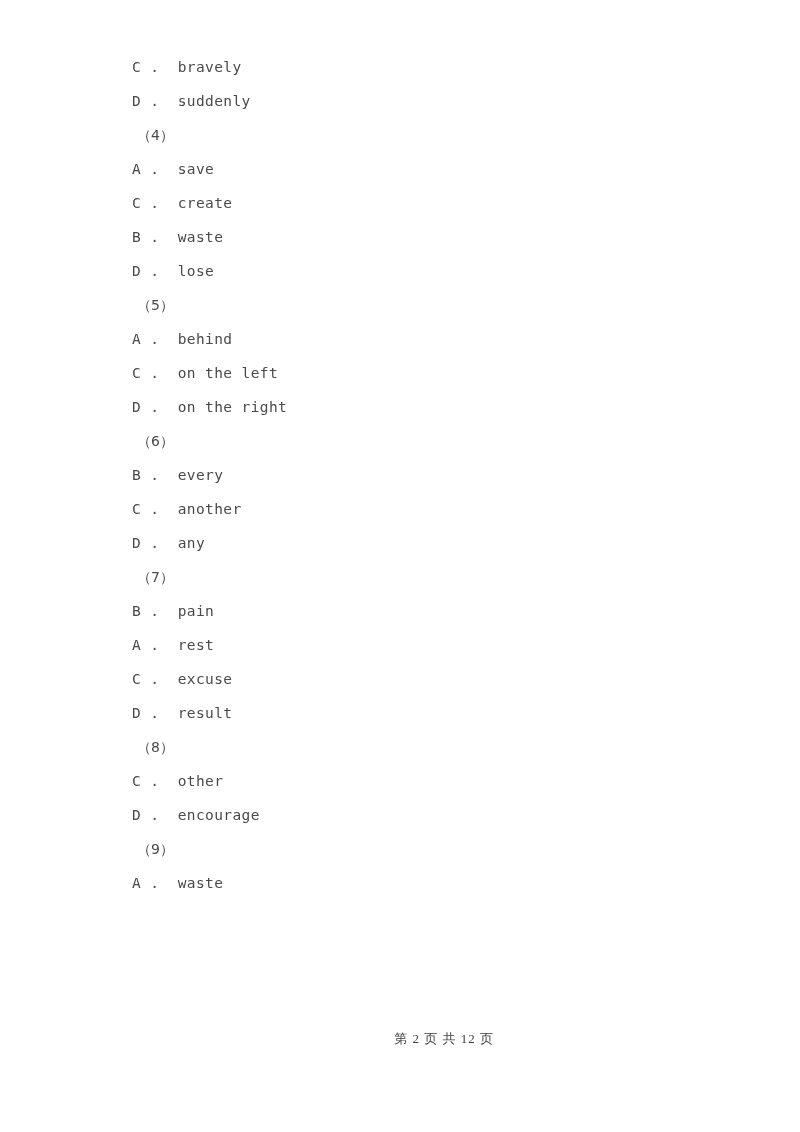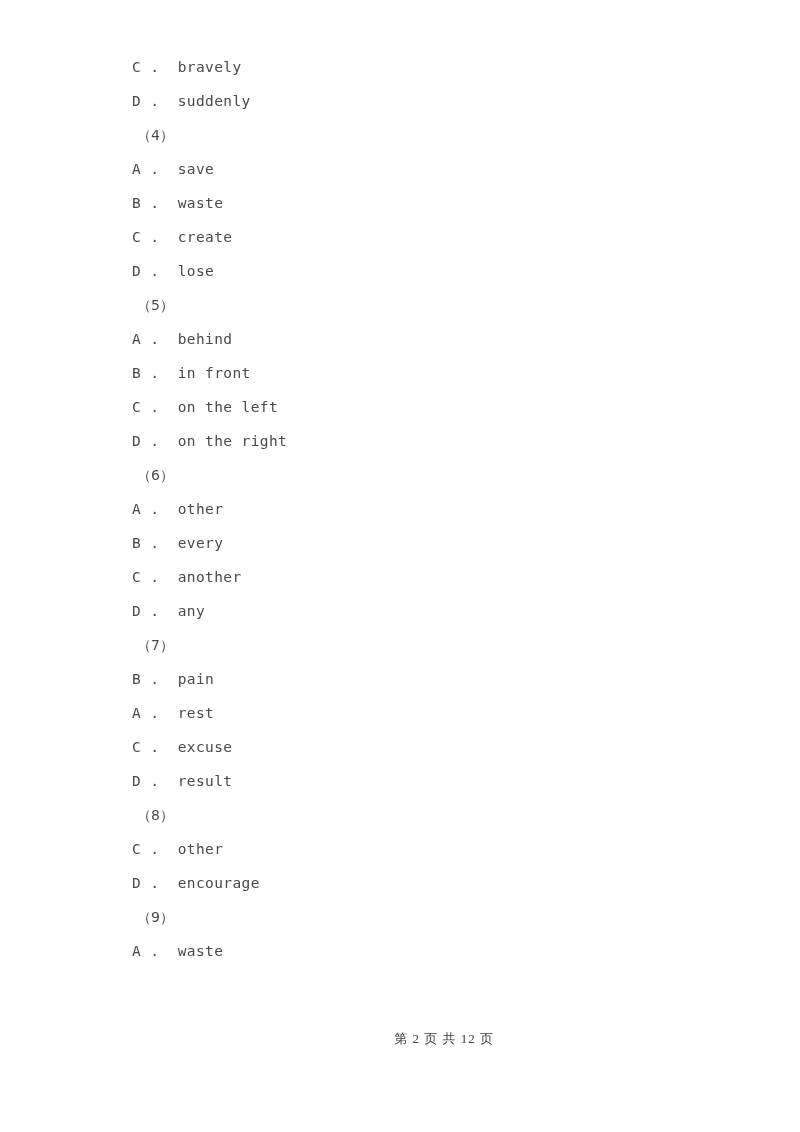--- a/index.html
+++ b/index.html
@@ -65,30 +65,28 @@
 </style>
 </head>
 <body>
 
 <div id="page">
   <div id="content">
       <div class="line option">C .  bravely</div>
       <div class="line option">D .  suddenly</div>
       <div class="line qnum">（4）</div>
       <div class="line option">A .  save</div>
+      <div class="line option">C .  create</div>
       <div class="line option">B .  waste</div>
-      <div class="line option">C .  create</div>
       <div class="line option">D .  lose</div>
       <div class="line qnum">（5）</div>
       <div class="line option">A .  behind</div>
-      <div class="line option">B .  in front</div>
       <div class="line option">C .  on the left</div>
       <div class="line option">D .  on the right</div>
       <div class="line qnum">（6）</div>
-      <div class="line option">A .  other</div>
       <div class="line option">B .  every</div>
       <div class="line option">C .  another</div>
       <div class="line option">D .  any</div>
       <div class="line qnum">（7）</div>
       <div class="line option">B .  pain</div>
       <div class="line option">A .  rest</div>
       <div class="line option">C .  excuse</div>
       <div class="line option">D .  result</div>
       <div class="line qnum">（8）</div>
       <div class="line option">C .  other</div>

